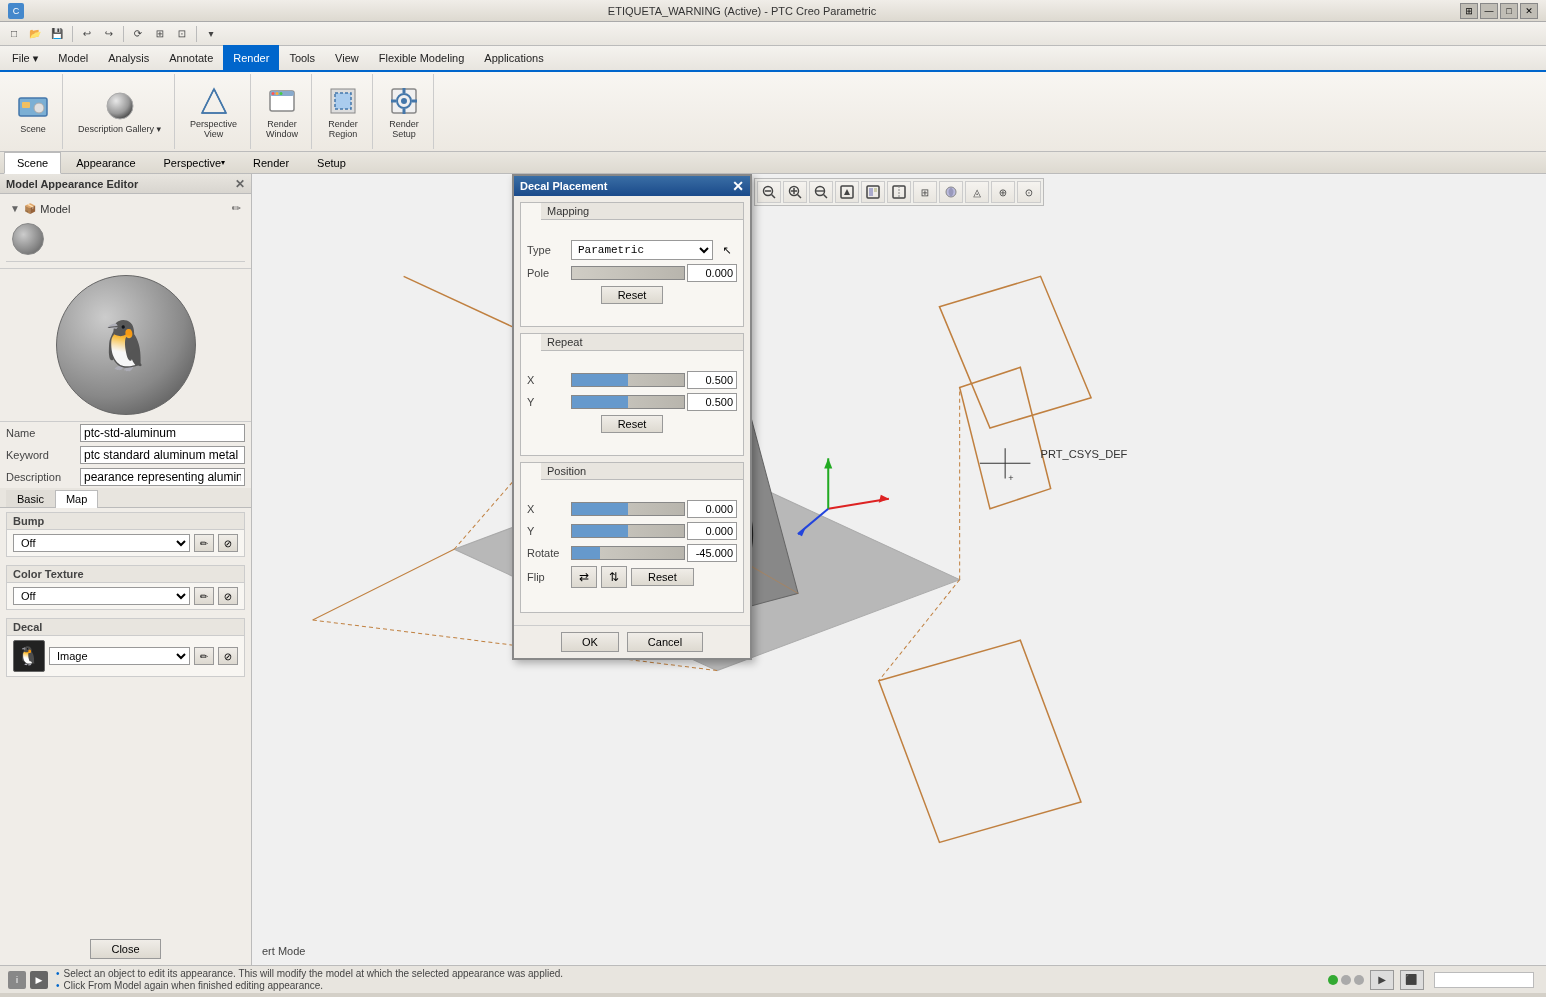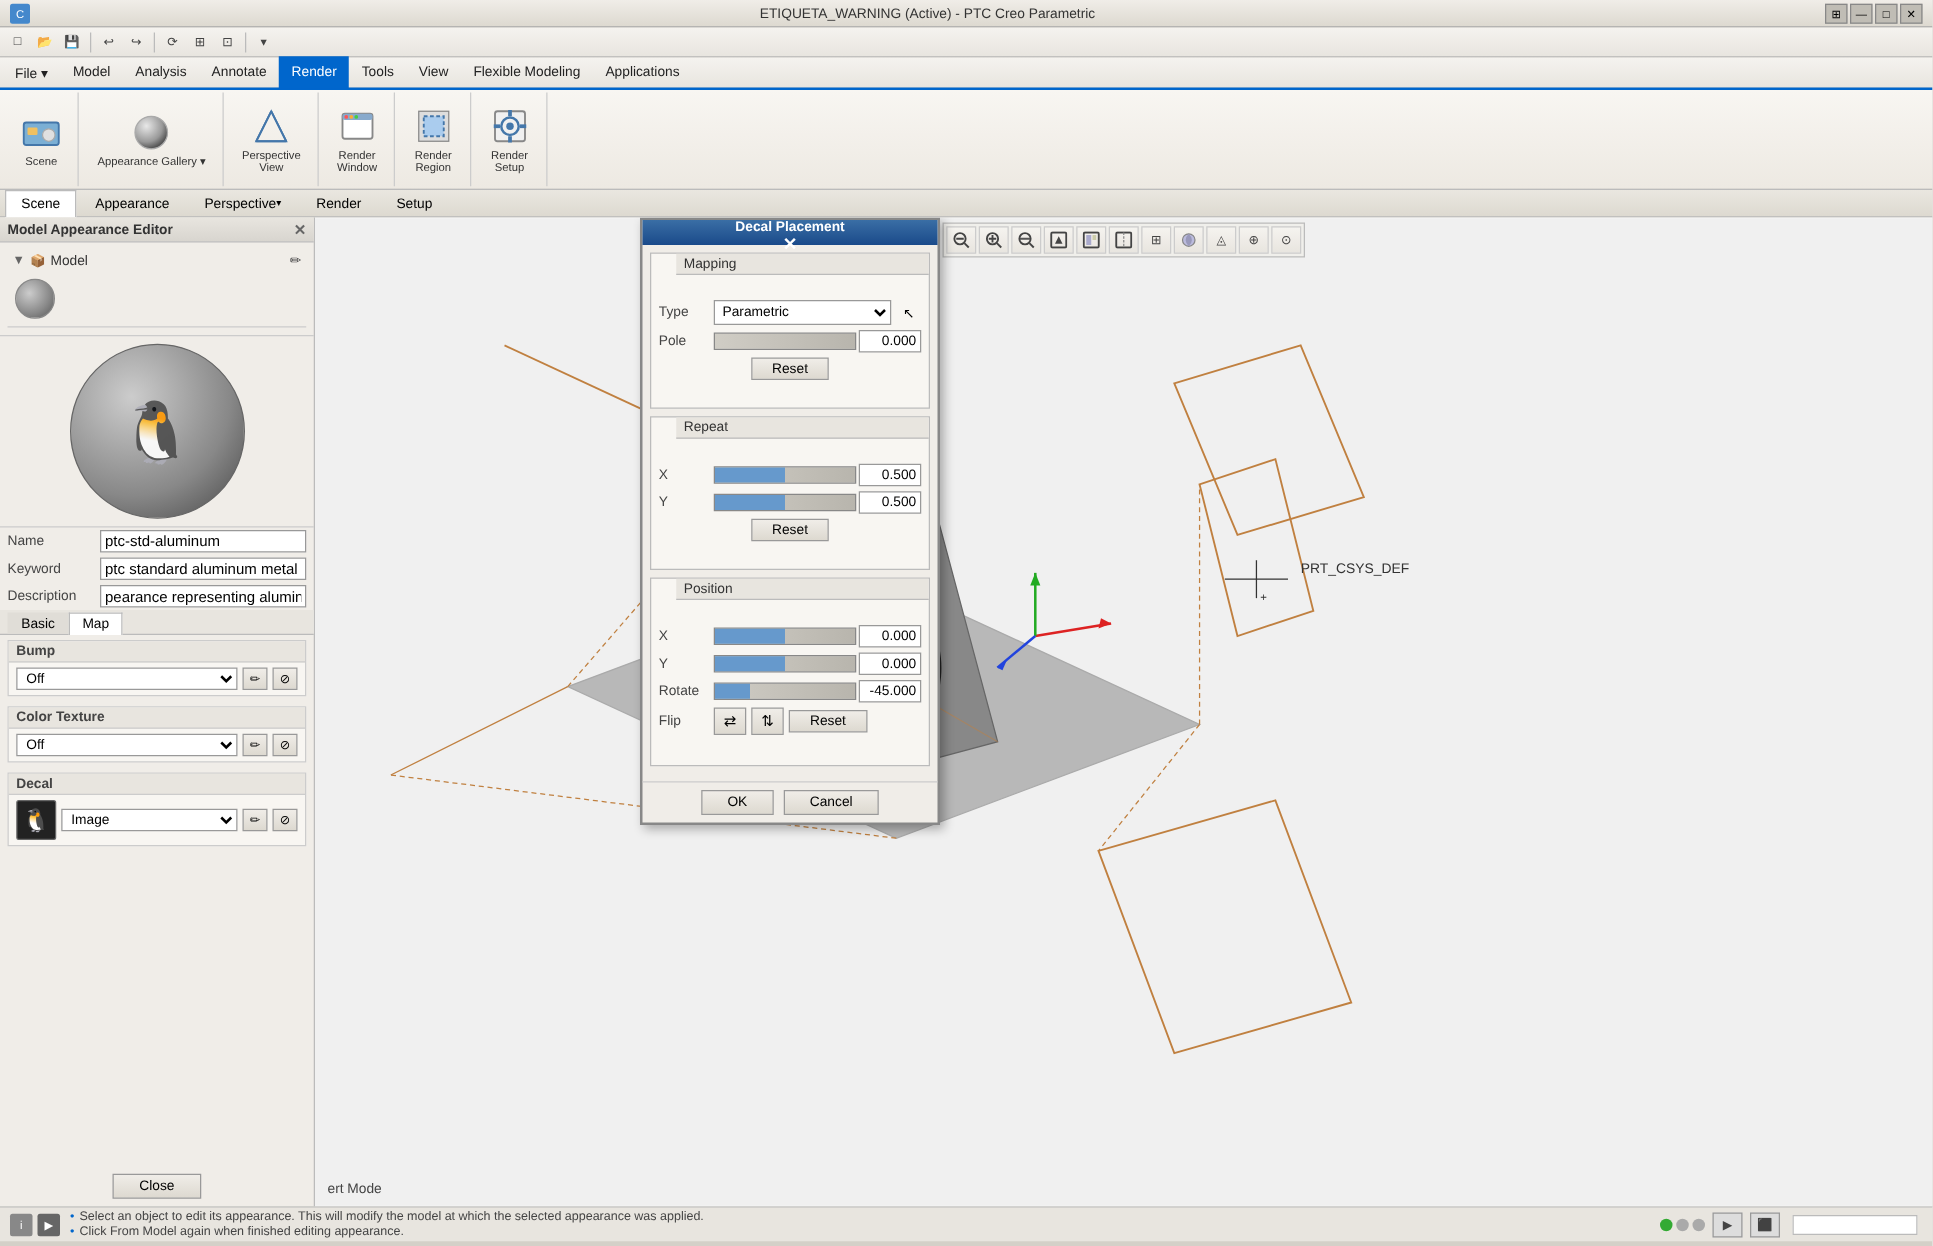--- a/index.html
+++ b/index.html
@@ -349,21 +349,20 @@
     .dialog-title-bar {
       background: linear-gradient(to bottom, #3a6ea5, #1a4a8a);
       color: white;
       height: 20px;
       display: flex;
       align-items: center;
       justify-content: space-between;
       padding: 0 6px;
       font-size: 11px;
       font-weight: bold;
-      flex-direction: column;
     }
     .dialog-close { color: white; cursor: pointer; font-size: 14px; line-height: 1; }
     .dialog-body { padding: 6px; }
     .dialog-section {
       border: 1px solid #bbb;
       margin-bottom: 6px;
       background: #f8f6f2;
     }
     .dialog-section-title {
       background: #e8e5df;
@@ -381,20 +380,21 @@
       gap: 4px;
     }
     .dlg-label { width: 40px; font-size: 11px; color: #444; }
     .dlg-select {
       flex: 1;
       height: 20px;
       border: 1px solid #999;
       background: white;
       font-size: 11px;
       padding: 0 2px;
+      font-family: Liberation Mono, monospace;
     }
     .dlg-slider-area { display: flex; align-items: center; gap: 2px; flex: 1; }
     .dlg-slider {
       flex: 1;
       height: 14px;
       background: linear-gradient(to right, #d0cdc5, #b8b5ad);
       border: 1px solid #888;
       position: relative;
     }
     .dlg-num {
@@ -520,21 +520,21 @@
             <circle cx="16" cy="16" r="13" fill="url(#sphereGrad)" stroke="#aaa" stroke-width="1"></circle>
             <defs>
                 <radialGradient id="sphereGrad" cx="35%" cy="30%" r="70%">
                   <stop offset="0%" stop-color="#e8e8e8"></stop>
                   <stop offset="70%" stop-color="#999"></stop>
                   <stop offset="100%" stop-color="#555"></stop>
                 </radialGradient>
               </defs>
           </svg>
         </div>
-        <div class="label">Appearance Gallery ▾</div>
+        <div class="label">Description Gallery ▾</div>
       </div>
     </div>
   </div>
 
   <div class="ribbon-group">
     <div class="ribbon-group-items">
       <div class="ribbon-btn">
         <div class="icon">
           <svg width="32" height="32" viewBox="0 0 32 32">
             <polygon points="4,28 16,4 28,28" fill="none" stroke="#4477aa" stroke-width="1.5"></polygon>

